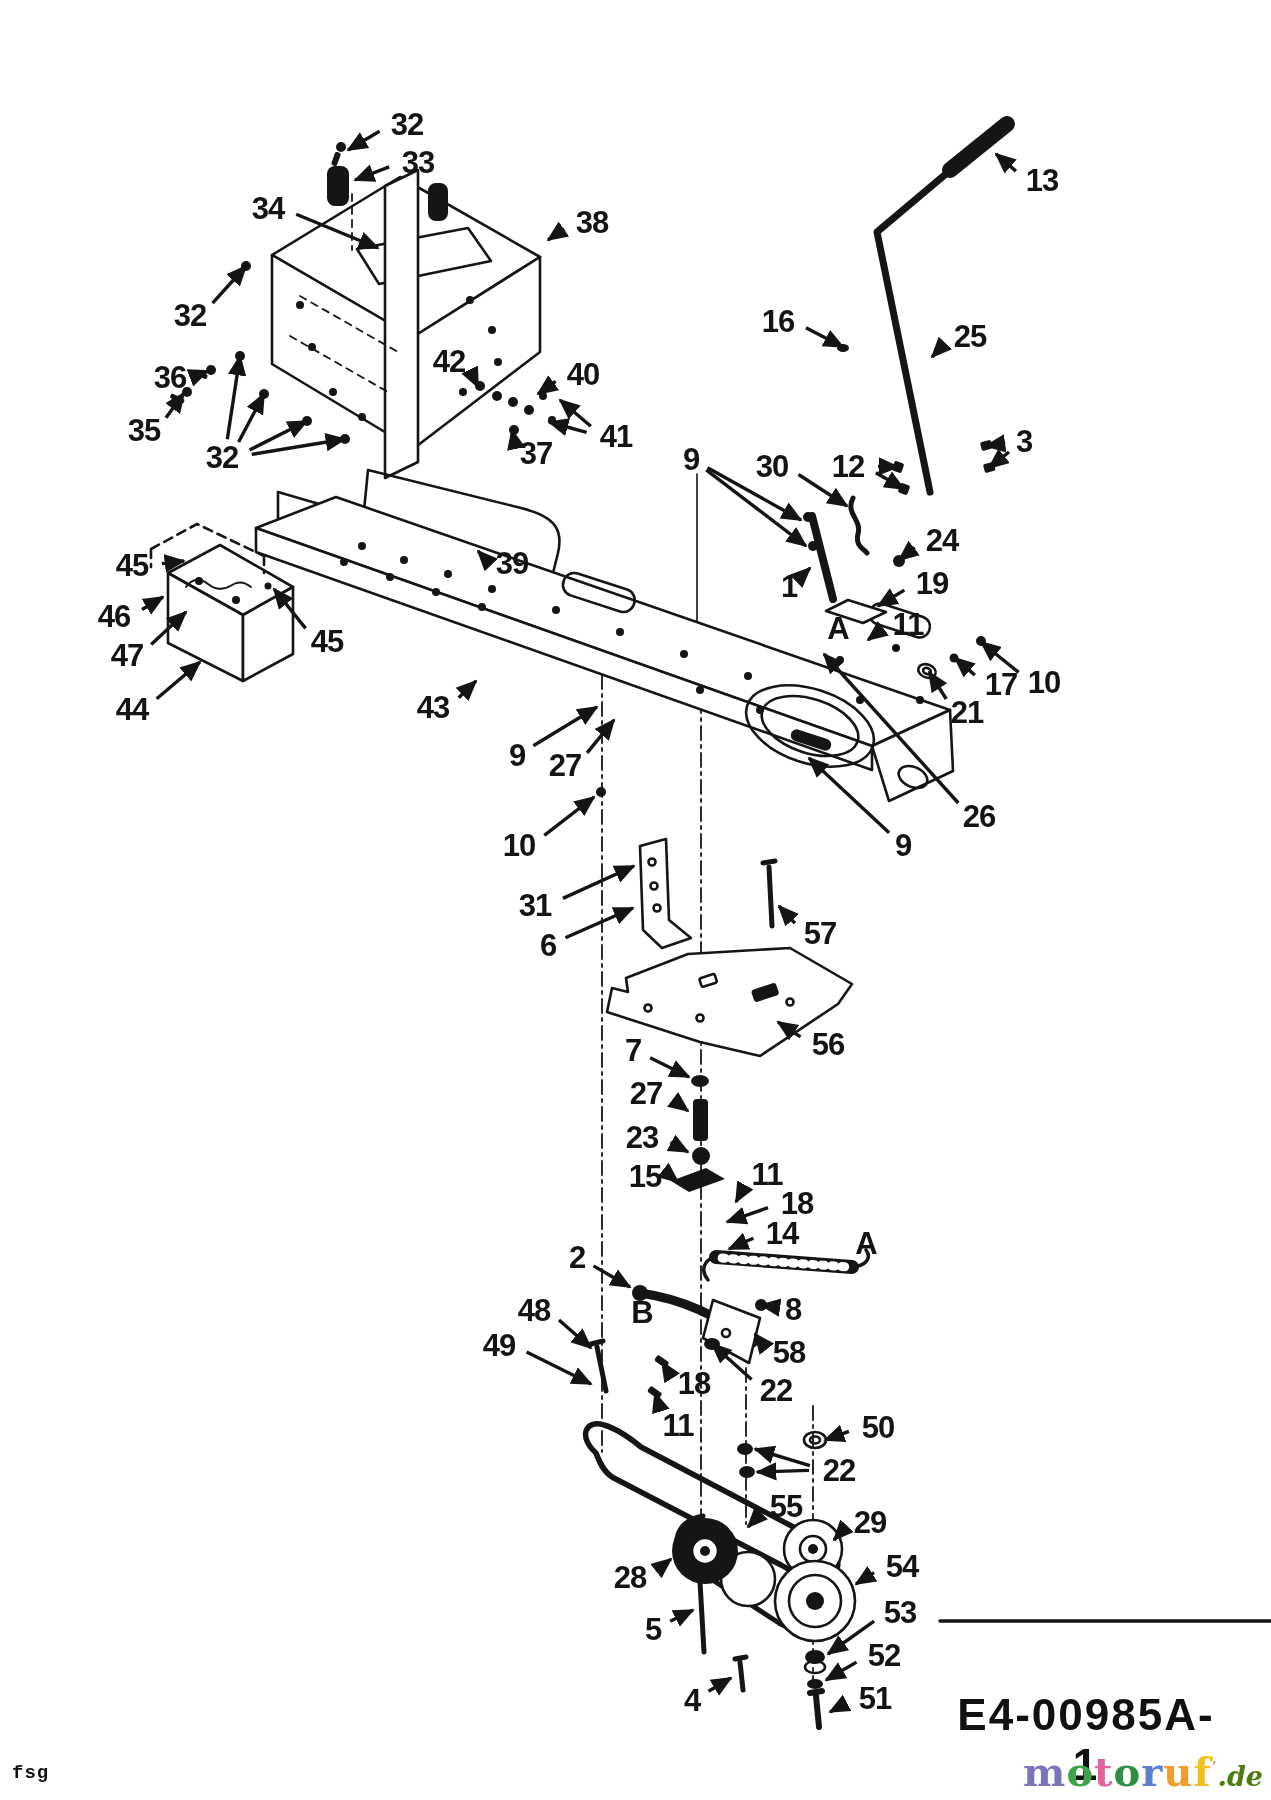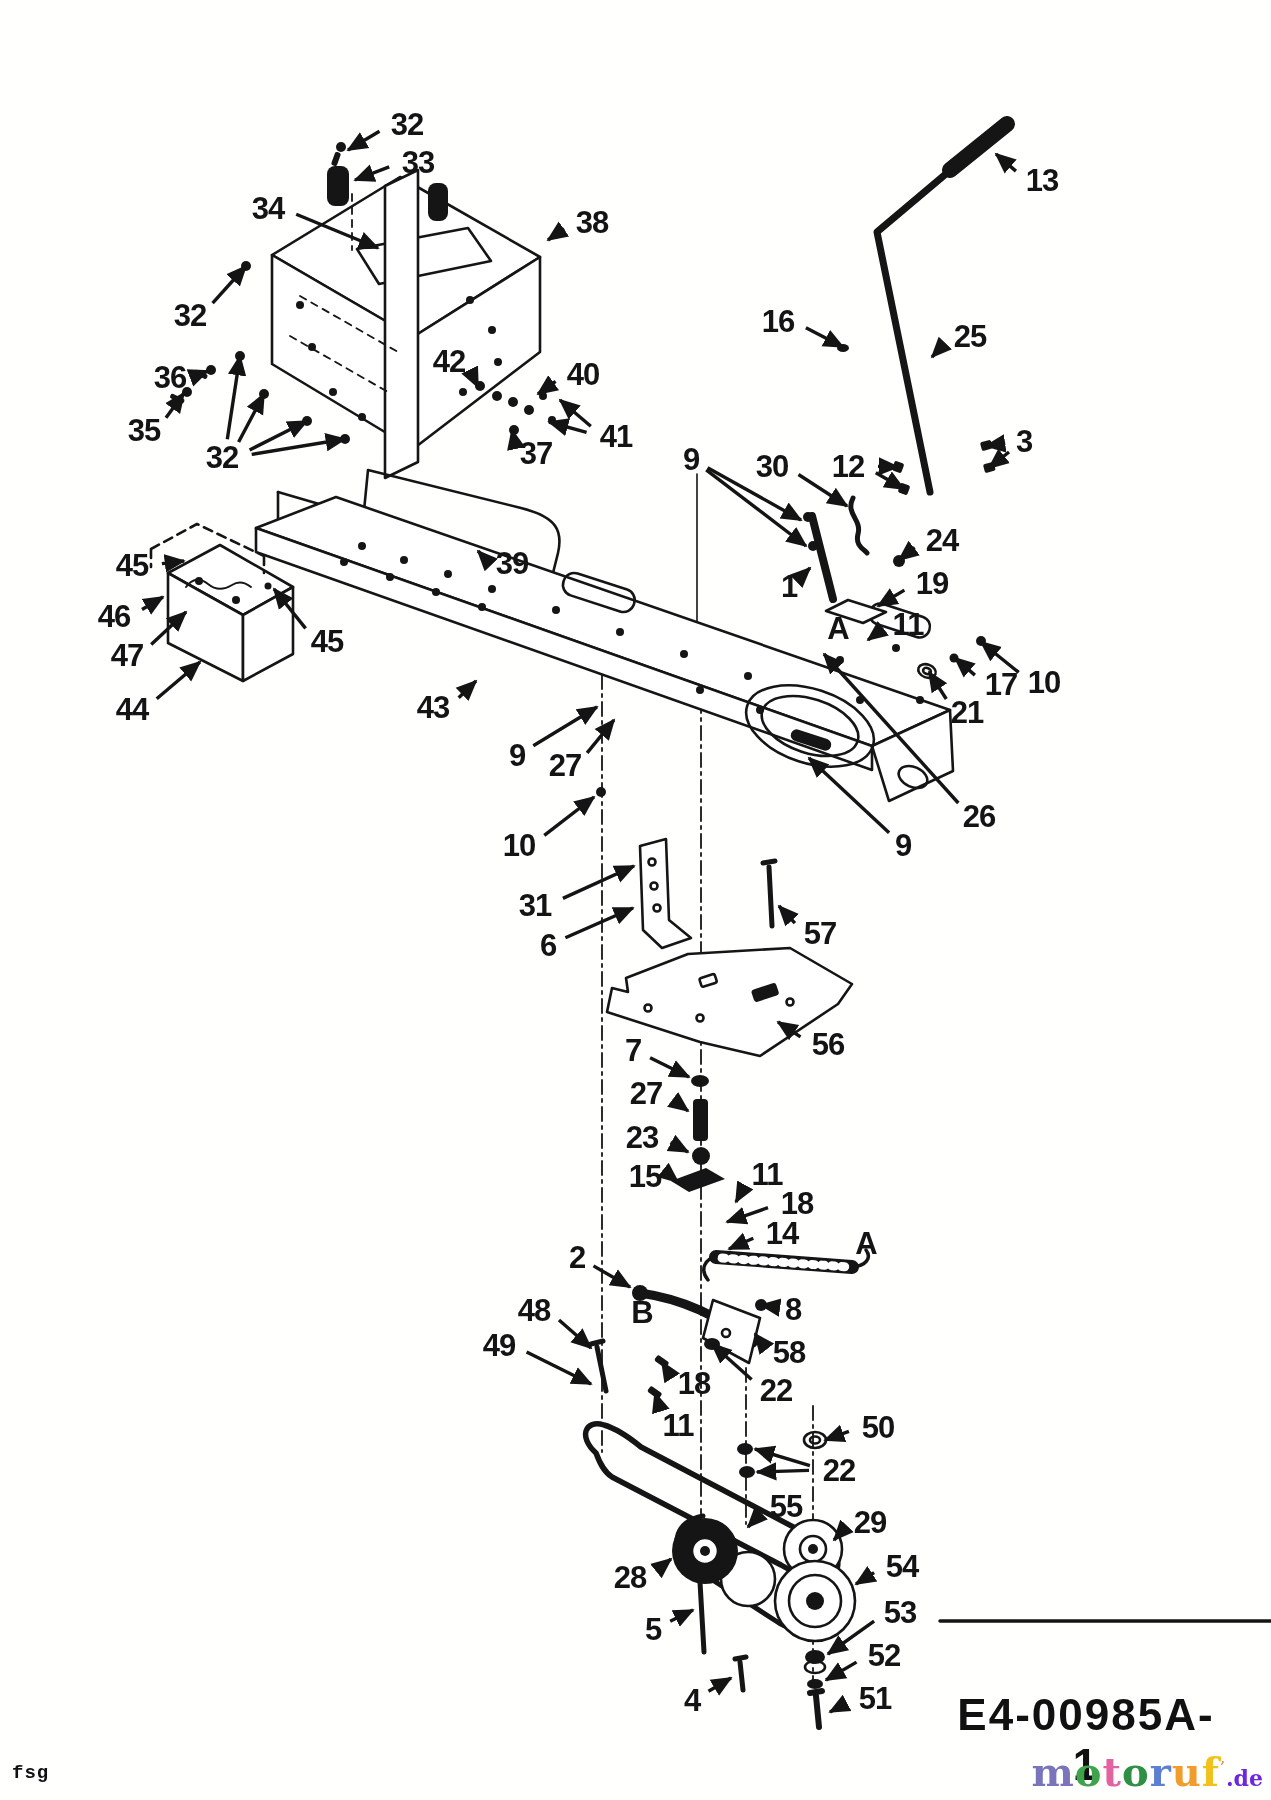--- a/index.html
+++ b/index.html
@@ -9,21 +9,21 @@
   .callout-label{font-family:"Liberation Sans",sans-serif;font-size:31px;font-weight:700;
                  fill:#141414;text-anchor:middle;dominant-baseline:central;letter-spacing:-1px;}
   .callout-arrow{stroke:#141414;stroke-width:3.4;}
   .code-box{position:absolute;left:952px;top:1690px;width:268px;text-align:center;
             font-size:44px;font-weight:700;letter-spacing:2px;color:#111;
             border-bottom:5px solid #111;padding-bottom:15px;}
   .watermark{position:absolute;left:12px;top:1762px;font-family:Liberation Mono, monospace;
              font-weight:700;font-size:19px;color:#111;letter-spacing:1px;}
   .logo{position:absolute;right:8px;top:1748px;font-family:"DejaVu Serif",serif;
         font-size:40px;font-weight:600;letter-spacing:1px;}
-  .logo .tld{font-size:22px;color:#6d28d9;letter-spacing:0;}
+  .logo .tld{font-size:27px;color:#4d7c0f;letter-spacing:0;font-style:italic;}
   .logo .mark{font-size:14px;color:#c89a6a;vertical-align:super;}
 </style>
 </head>
 <body>
 
 <div class="stage">
 
 <svg id="diagram-svg" width="1271" height="1800" viewBox="0 0 1271 1800">
   <defs>
     <marker id="arrow" viewBox="0 0 12 12" refX="10.5" refY="6" markerWidth="6.5" markerHeight="6.5" orient="auto">

